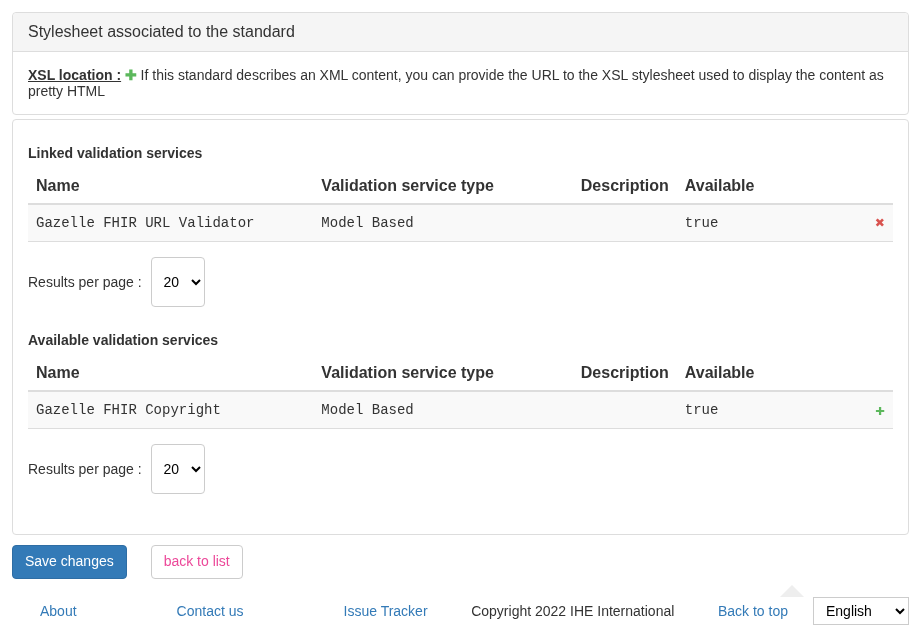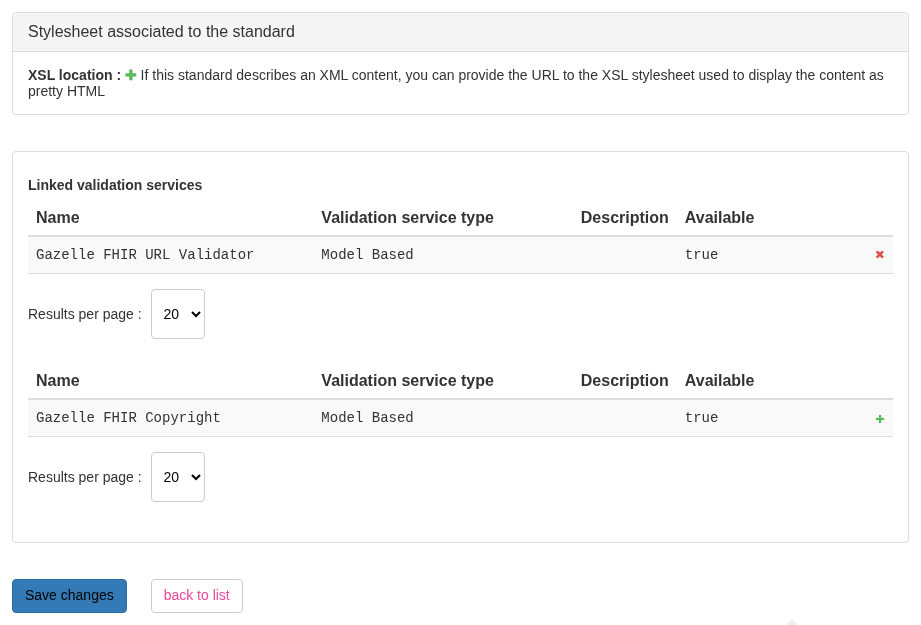--- a/index.html
+++ b/index.html
@@ -6,36 +6,37 @@
     body {
       font-family: "Helvetica Neue", Helvetica, Arial, sans-serif;
       font-size: 14px;
       color: #333;
       background: #fff;
       padding: 12px;
     }
     .panel {
       border: 1px solid #ddd;
       border-radius: 4px;
-      margin-bottom: 36px;
+      margin-bottom: 4px;
     }
     .panel-heading {
       background: #f5f5f5;
       border-bottom: 1px solid #ddd;
       padding: 10px 15px;
       border-top-left-radius: 4px;
       border-top-right-radius: 4px;
       color: #333;
       font-size: 16px;
     }
     .panel-body {
       padding: 15px;
     }
     .xsl-label {
       font-weight: bold;
+      text-decoration: underline;
     }
     .plus-icon-green {
       color: #5cb85c;
       font-weight: bold;
       font-size: 14px;
       display: inline-block;
     }
     .section-title {
       font-weight: bold;
       font-size: 14px;
@@ -99,21 +100,21 @@
       display: inline-block;
       padding: 6px 12px;
       font-size: 14px;
       border-radius: 4px;
       cursor: pointer;
       border: 1px solid transparent;
       line-height: 1.42857;
     }
     .btn-primary {
       background: #337ab7;
-      color: #000000;
+      color: #ffffff;
       border-color: #2e6da4;
     }
     .btn-default {
       background: #fff;
       color: #ec4899;
       border-color: #ccc;
       margin-left: 20px;
     }
     .footer {
       margin-top: 10px;
@@ -190,20 +191,21 @@
         </tr>
       </tbody>
     </table>
     <div class="results-wrap">
       <span>Results per page :</span>
       <select>
         <option>20</option>
       </select>
     </div>
 
+    <div class="section-title">Available validation services</div>
     <table>
       <thead>
         <tr>
           <th class="col-name">Name</th>
           <th class="col-type">Validation service type</th>
           <th class="col-desc">Description</th>
           <th class="col-avail">Available</th>
           <th class="col-action"></th>
         </tr>
       </thead>

